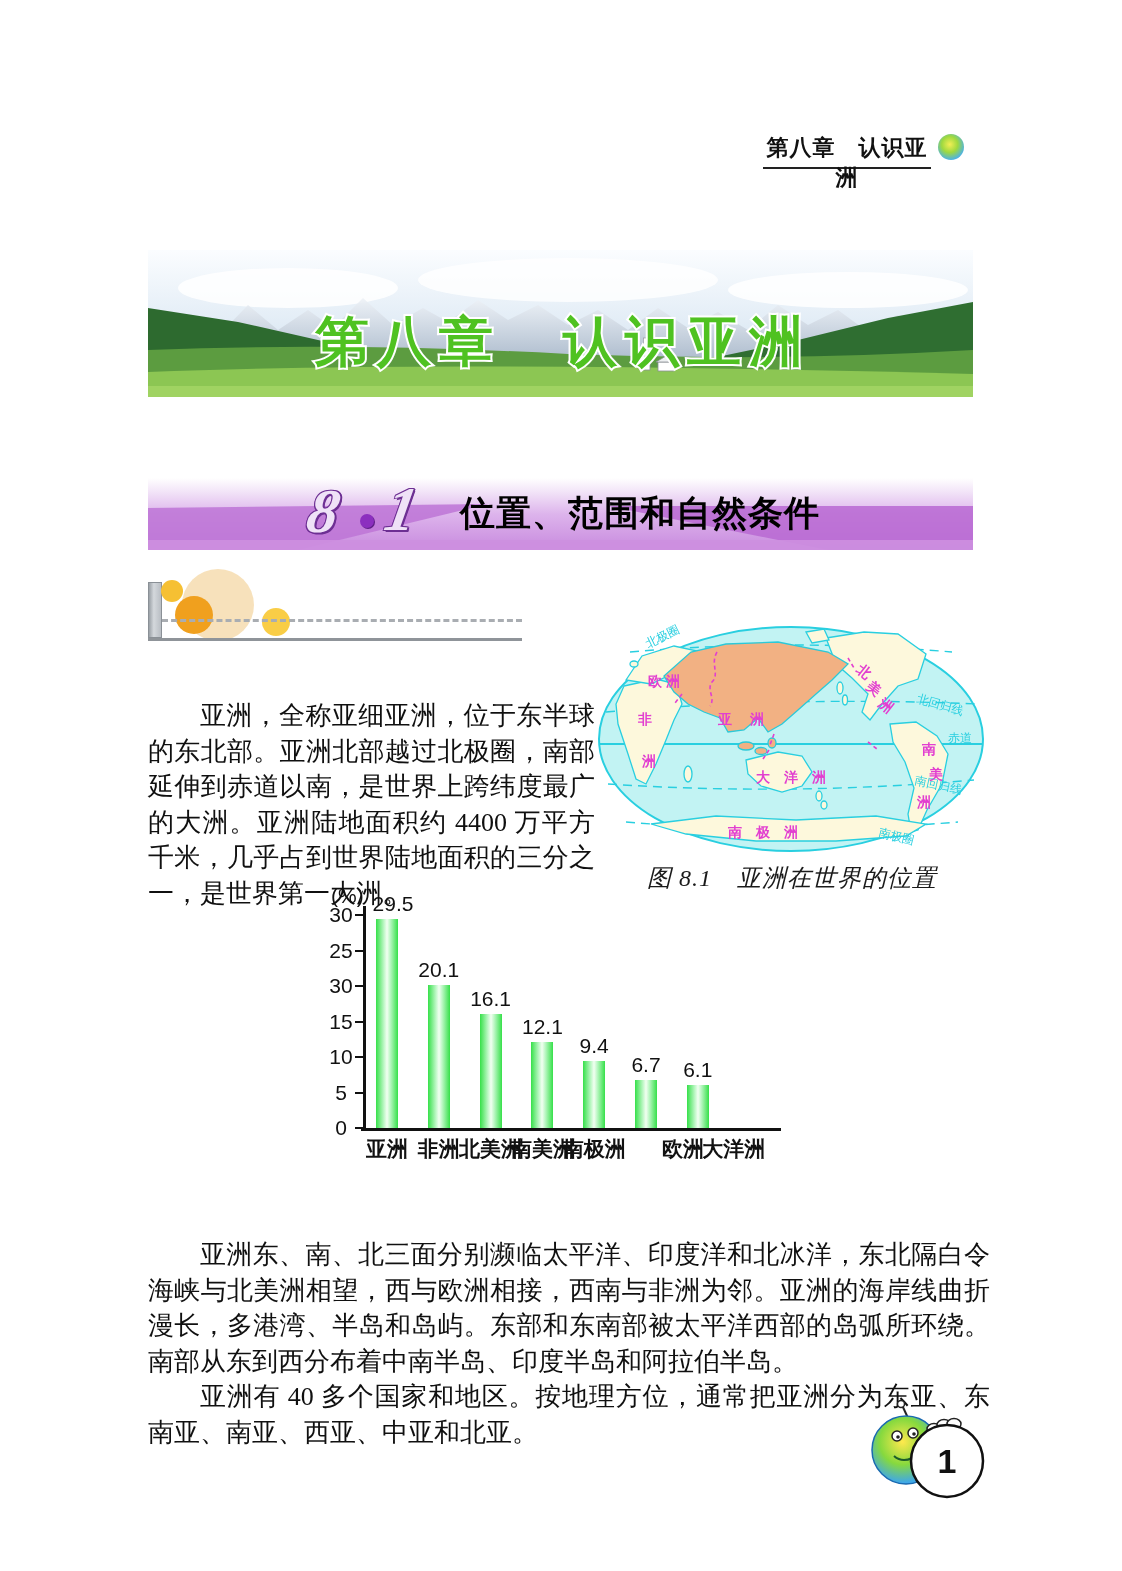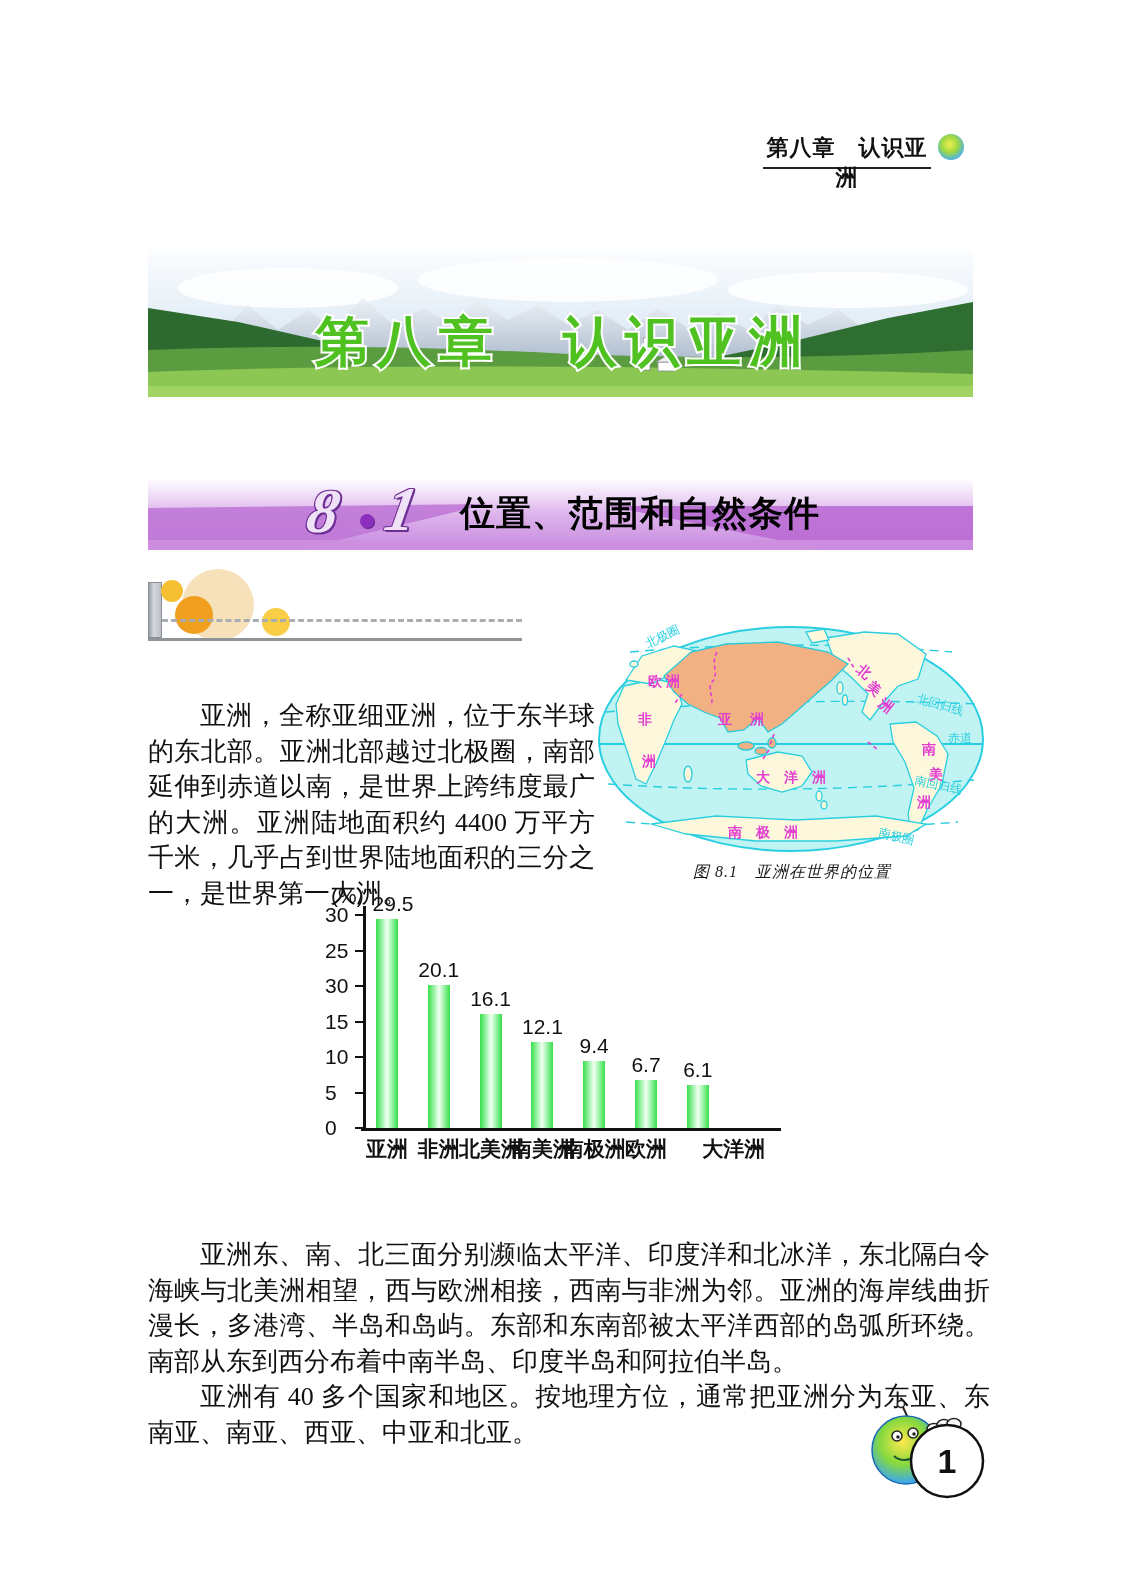--- a/index.html
+++ b/index.html
@@ -43,30 +43,30 @@
 
   
   .body-par{font-size:26px;line-height:35.5px;text-align:justify;color:#101010;}
   .body-par.indent{text-indent:2em;margin-top:38px;}
   .p1{left:148px;top:660px;width:447px;}
   .p2{left:148px;top:1199px;width:842px;}
   .p3{left:148px;top:1341px;width:842px;}
 
   
   .map-fig{left:596px;top:624px;width:392px;height:272px;}
-  .fig-caption{font-style:italic;font-size:16px;letter-spacing:1px;text-align:center;color:#1a1a1a;
+  .fig-caption{font-style:italic;font-size:24px;letter-spacing:1px;text-align:center;color:#1a1a1a;
       font-family:"Liberation Serif","DejaVu Serif",serif;}
   .map-caption{position:absolute;left:0;top:238px;width:392px;}
 
   
   .chart{left:325px;top:882px;width:470px;height:292px;font-family:"Liberation Sans","DejaVu Sans",sans-serif;}
   .chart-unit{position:absolute;left:6px;top:2px;font-size:21px;color:#111;}
   .chart-yaxis{position:absolute;left:38px;top:24px;width:3px;height:225px;background:#111;}
   .chart-xaxis{position:absolute;left:36px;top:246px;width:420px;height:3px;background:#111;}
-  .ytick-label{position:absolute;width:32px;text-align:left;font-size:21px;color:#111;}
+  .ytick-label{position:absolute;width:32px;text-align:center;font-size:21px;color:#111;}
   .ytick-mark{position:absolute;width:9px;height:2px;background:#111;}
   .chart-bar{position:absolute;background:linear-gradient(to right,#35e049 0%,#b9f7c2 35%,#f2fff2 50%,#b9f7c2 65%,#35e049 100%);}
   .bar-value{position:absolute;width:70px;text-align:center;font-size:21px;color:#111;}
   .cat-label{position:absolute;width:72px;text-align:center;font-size:21px;font-weight:600;color:#111;
       font-family:"Liberation Sans","DejaVu Sans",sans-serif;}
   .chart-caption{left:305px;top:1150px;width:480px;}
 
   
   .badge{left:868px;top:1398px;width:124px;height:110px;}
 </style>
@@ -239,21 +239,21 @@
         <div class="bar-value" style="left: 130.6px; top: 104.69px;">16.1</div>
         <div class="cat-label" style="left: 129.6px; top: 253px;">北美洲</div>
         <div class="chart-bar" style="left: 206.4px; top: 160.09px; width: 22px; height: 85.91px;"></div>
         <div class="bar-value" style="left: 182.4px; top: 133.09px;">12.1</div>
         <div class="cat-label" style="left: 181.4px; top: 253px;">南美洲</div>
         <div class="chart-bar" style="left: 258.2px; top: 179.26px; width: 22px; height: 66.74px;"></div>
         <div class="bar-value" style="left: 234.2px; top: 152.26px;">9.4</div>
         <div class="cat-label" style="left: 233.2px; top: 253px;">南极洲</div>
         <div class="chart-bar" style="left: 310px; top: 198.43px; width: 22px; height: 47.57px;"></div>
         <div class="bar-value" style="left: 286px; top: 171.43px;">6.7</div>
-        <div class="cat-label" style="left: 285px; top: 253px;">欧洲</div>
+        <div class="cat-label" style="left: 285px; top: 253px; padding-left: 37px;">欧洲</div>
         <div class="chart-bar" style="left: 361.8px; top: 202.69px; width: 22px; height: 43.31px;"></div>
         <div class="bar-value" style="left: 337.8px; top: 175.69px;">6.1</div>
         <div class="cat-label" style="left: 336.8px; top: 253px; padding-left: 36px;">大洋洲</div>
       </div>
   </div>
 
   <div class="abs body-par indent p2">亚洲东、南、北三面分别濒临太平洋、印度洋和北冰洋，东北隔白令海峡与北美洲相望，西与欧洲相接，西南与非洲为邻。亚洲的海岸线曲折漫长，多港湾、半岛和岛屿。东部和东南部被太平洋西部的岛弧所环绕。南部从东到西分布着中南半岛、印度半岛和阿拉伯半岛。</div>
   <div class="abs body-par indent p3">亚洲有 40 多个国家和地区。按地理方位，通常把亚洲分为东亚、东南亚、南亚、西亚、中亚和北亚。</div>
 
   <div class="abs badge">

